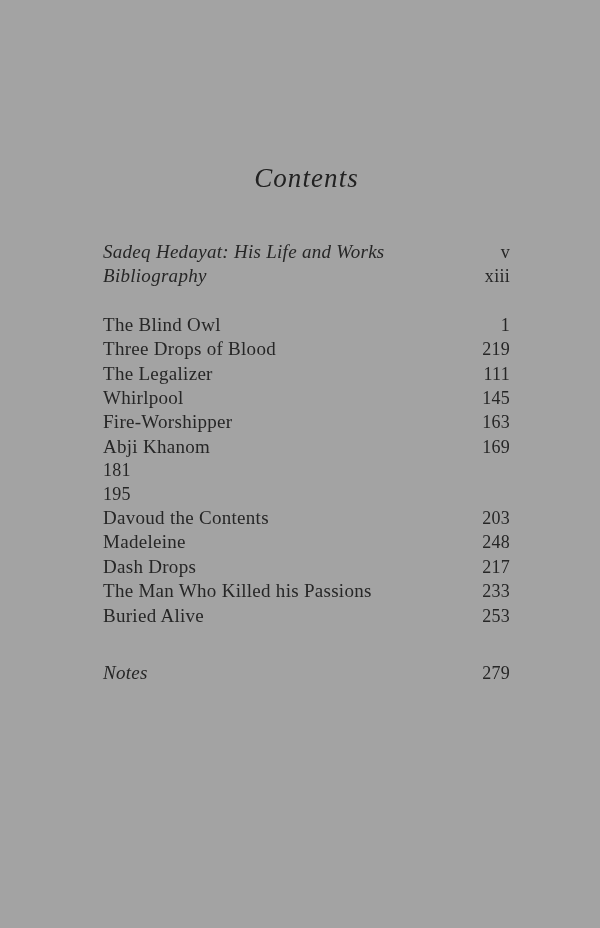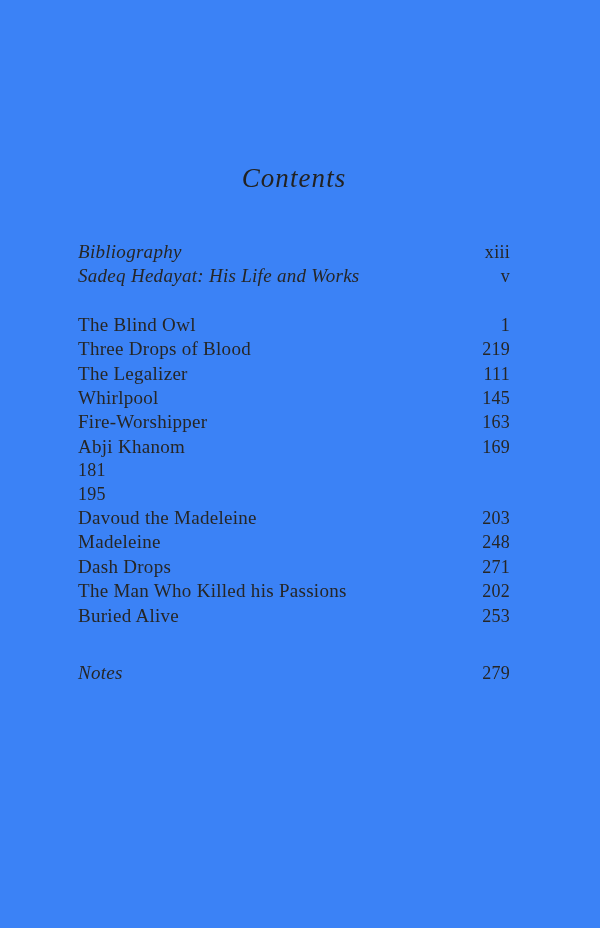--- a/index.html
+++ b/index.html
@@ -4,25 +4,25 @@
 <style>
   html, body {
     margin: 0;
     padding: 0;
     background: #ffffff;
   }
   .book-page {
     position: relative;
     width: 600px;
     height: 928px;
-    background: #3b82f6;
+    background: #a3a3a3;
     color: #262626;
     font-family: "Liberation Serif", "DejaVu Serif", serif;
     box-sizing: border-box;
-    padding: 163px 90px 0 78px; 
+    padding: 163px 90px 0 103px; 
     overflow: hidden;
   }
   .toc-title {
     margin: 0 0 46px 0;
     font-size: 27px;
     font-weight: 400;
     font-style: italic;
     text-align: center;
     letter-spacing: 0.04em;
     color: #222222;
@@ -53,26 +53,26 @@
   .section-gap-large { height: 33px; }
 </style>
 </head>
 <body>
 
 <div class="book-page">
 
   <h1 class="toc-title">Contents</h1>
 
   <div class="toc-row italic-row">
+    <span class="entry-title">Sadeq Hedayat: His Life and Works</span>
+    <span class="entry-page">v</span>
+  </div>
+  <div class="toc-row italic-row">
     <span class="entry-title">Bibliography</span>
     <span class="entry-page">xiii</span>
-  </div>
-  <div class="toc-row italic-row">
-    <span class="entry-title">Sadeq Hedayat: His Life and Works</span>
-    <span class="entry-page">v</span>
   </div>
 
   <div class="section-gap-small"></div>
 
   <div class="toc-row">
     <span class="entry-title">The Blind Owl</span>
     <span class="entry-page">1</span>
   </div>
   <div class="toc-row">
     <span class="entry-title">Three Drops of Blood</span>
@@ -94,34 +94,34 @@
     <span class="entry-title">Abji Khanom</span>
     <span class="entry-page">169</span>
   </div>
   <div class="toc-row">
     <span class="entry-page">181</span>
   </div>
   <div class="toc-row">
     <span class="entry-page">195</span>
   </div>
   <div class="toc-row">
-    <span class="entry-title">Davoud the Madeleine</span>
+    <span class="entry-title">Davoud the Contents</span>
     <span class="entry-page">203</span>
   </div>
   <div class="toc-row">
     <span class="entry-title">Madeleine</span>
     <span class="entry-page">248</span>
   </div>
   <div class="toc-row">
     <span class="entry-title">Dash Drops</span>
-    <span class="entry-page">271</span>
+    <span class="entry-page">217</span>
   </div>
   <div class="toc-row">
     <span class="entry-title">The Man Who Killed his Passions</span>
-    <span class="entry-page">202</span>
+    <span class="entry-page">233</span>
   </div>
   <div class="toc-row">
     <span class="entry-title">Buried Alive</span>
     <span class="entry-page">253</span>
   </div>
 
   <div class="section-gap-large"></div>
 
   <div class="toc-row italic-row">
     <span class="entry-title">Notes</span>

